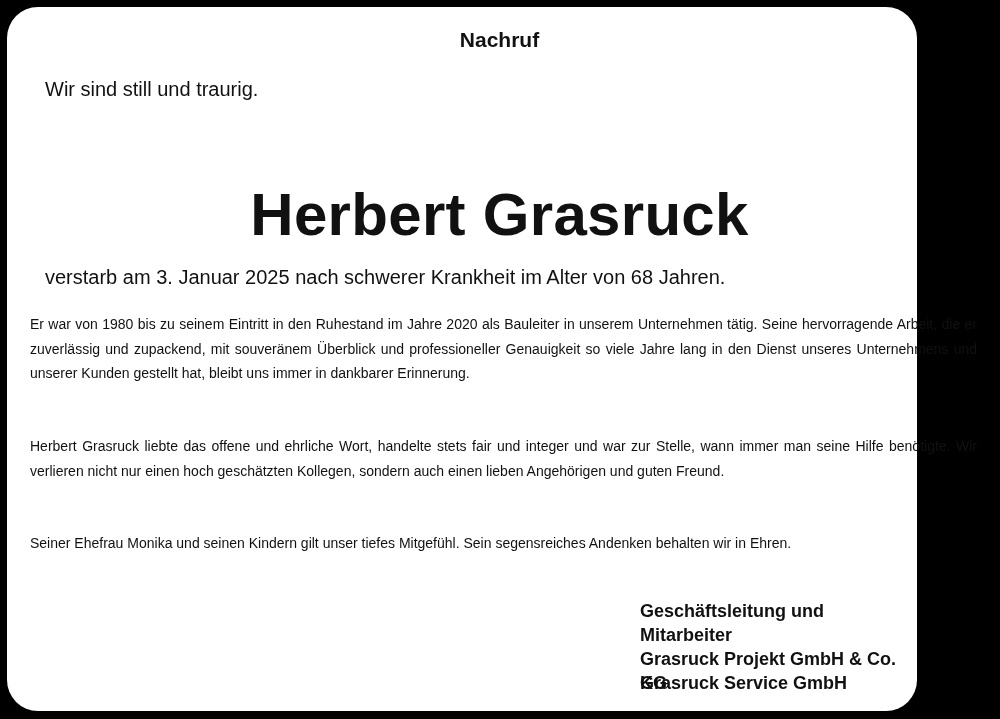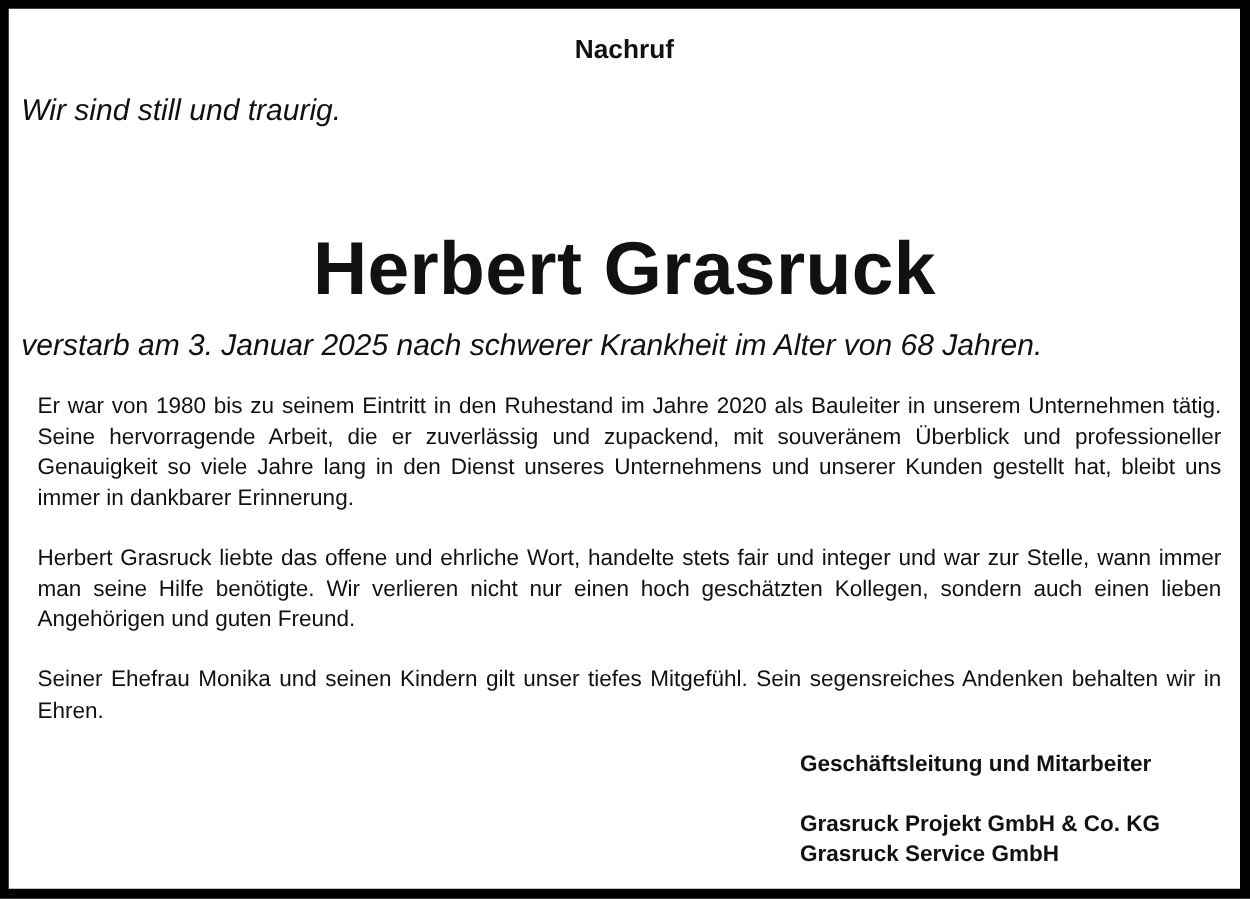--- a/index.html
+++ b/index.html
@@ -3,36 +3,36 @@
   <meta charset="utf-8">
   <style>
     html, body { margin: 0; padding: 0; }
     body {
       width: 1000px; height: 719px; background: #000;
       font-family: "Liberation Sans", sans-serif; color: #111;
       overflow: hidden;
     }
     .frame {
       position: absolute; left: 7px; top: 7px;
-      width: 985px; height: 704px; background: #fff;
+      width: 910px; height: 704px; background: #fff; border-radius: 31px;
     }
     .heading {
       position: absolute; left: 0; width: 985px; top: 21px;
       text-align: center; font-weight: bold; font-size: 21px;
     }
     .line {
-      position: absolute; left: 10px; font-size: 24px; line-height: 24px; font-style: italic;
+      position: absolute; left: 38px; font-size: 20px; line-height: 24px;
     }
     .name {
       position: absolute; left: 0; width: 985px; top: 173px;
       text-align: center; font-weight: bold; font-size: 60px; letter-spacing: 0.3px;
     }
     .para {
       position: absolute; left: 23px; width: 947px;
-      font-size: 18px; line-height: 24.5px; text-align: justify;
+      font-size: 14px; line-height: 24.5px; text-align: justify;
     }
     .sig {
       position: absolute; left: 633px; font-weight: bold; font-size: 18px; line-height: 24px;
     }
   </style>
 </head>
 <body>
 
 <div class="frame">
   <div class="heading">Nachruf</div>

